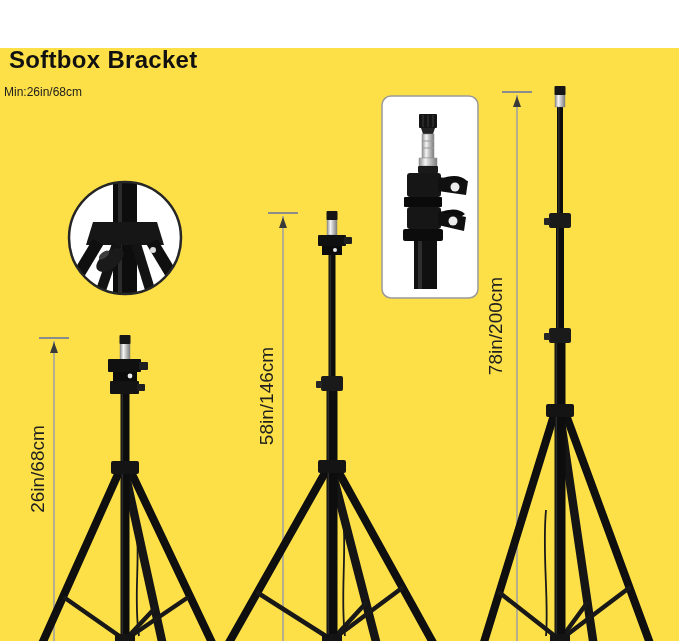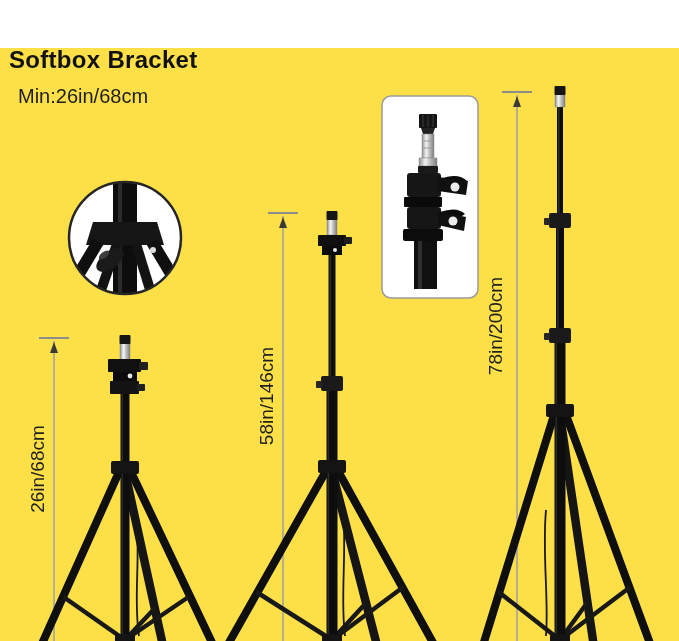--- a/index.html
+++ b/index.html
@@ -6,22 +6,22 @@
   .canvas{
     position:relative;width:679px;height:641px;background:#fde047;overflow:hidden;
     font-family:"Liberation Sans",sans-serif;
     margin-top:48px;
   }
   .title{
     position:absolute;left:9px;top:-2px;
     font-size:24px;font-weight:700;color:#111;letter-spacing:.3px;
   }
   .subline{
-    position:absolute;left:18px;
-    font-size:20px;color:#1d1d1d;
+    position:absolute;left:4px;
+    font-size:12px;color:#1d1d1d;
   }
   .subline.min{top:37px;}
   .subline.max{top:71px;}
   svg.fig{position:absolute;left:0;top:0;}
   .cap{stroke:#8c8c8c;stroke-width:2;}
   .mline{stroke:#a2a2a2;stroke-width:1.6;}
   .ah{fill:#3a3a3a;}
   .mlabel{
     font-family:"Liberation Sans",sans-serif;
     font-size:19px;fill:#1f1f1f;text-anchor:middle;dominant-baseline:central;

